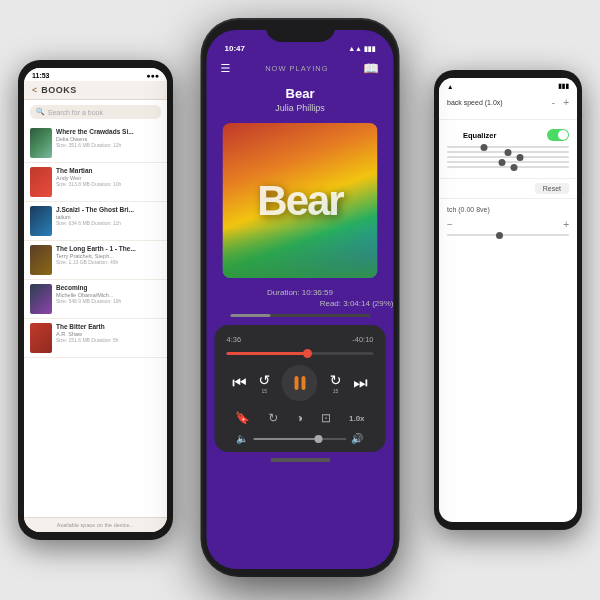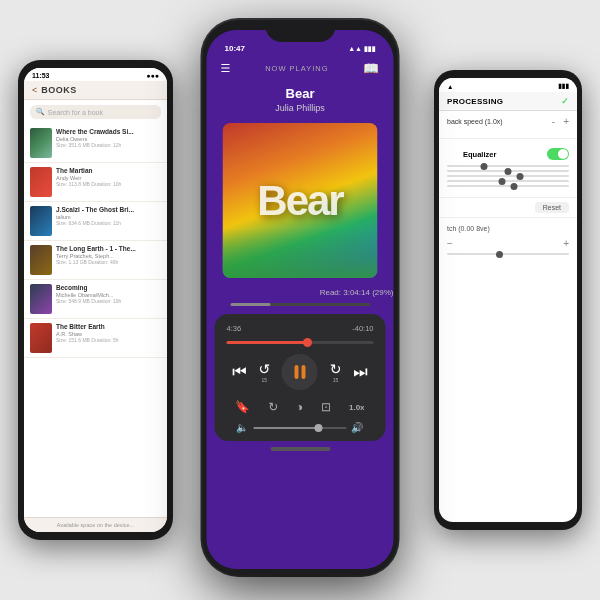--- a/index.html
+++ b/index.html
@@ -644,24 +644,20 @@
       <div class="pl-footer">Available space on the device...</div>
     </div>
   </div>
 
   <div class="phone-right">
     <div class="screen">
       <div class="pr-status">
         <span>▲</span>
         <span>▮▮▮</span>
       </div>
-      <div class="pr-header">
-        <span>PROCESSING</span>
-        <span style="color:#4CD964;font-size:9px;">✓</span>
-      </div>
 
       <div class="pr-section">
         <div class="pr-speed-row">
           <span class="pr-speed-label">back speed (1.0x)</span>
           <div class="pr-plus-minus">
             <span class="pr-btn">-</span>
             <span class="pr-btn">+</span>
           </div>
         </div>
       </div>
@@ -746,20 +742,21 @@
       <div class="pc-book-title">Bear</div>
       <div class="pc-book-author">Julia Phillips</div>
 
       <div class="pc-cover">
         <div class="pc-cover-bg">
           <div class="pc-cover-title">Bear</div>
           <div class="pc-cover-floral"></div>
         </div>
       </div>
 
+      <div class="pc-duration">Duration: 10:36:59</div>
       <div class="pc-progress-info">Read: 3:04:14 (29%)</div>
 
       <div class="pc-progress-bar">
         <div class="pc-progress-fill"></div>
       </div>
 
       <div class="pc-chapter-panel">
         <div class="pc-time-row">
           <span>4:36</span>
           <span>-40:10</span>

